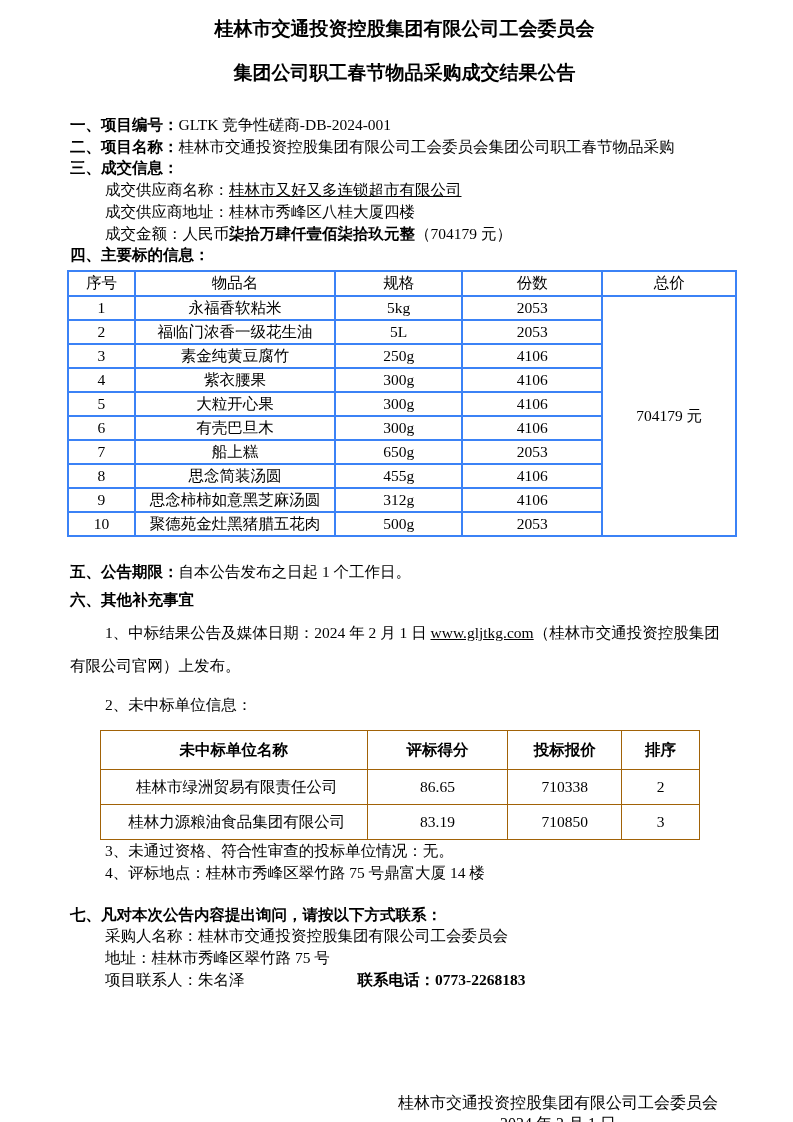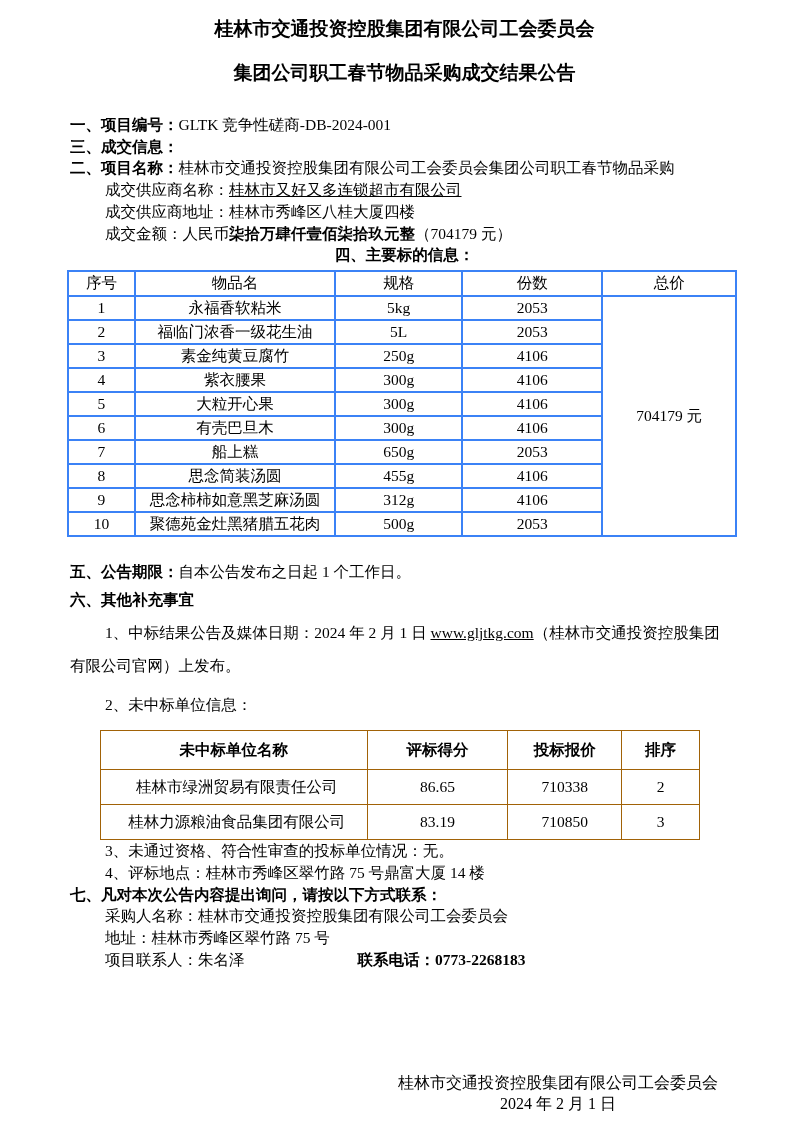--- a/index.html
+++ b/index.html
@@ -13,58 +13,58 @@
 
   .title { text-align:center; font-weight:bold; font-size:19px; line-height:26px; margin:0; }
   .title.second { margin-top:18px; }
 
   .intro { margin-top:28px; }
   .line { margin:0; line-height:21.7px; }
   .lbl { font-weight:bold; }
   .indent { margin-left:35px; }
   .u { text-decoration:underline; }
 
-  .sec4-label { margin-top:0;text-align:center; }
+  .sec4-label { margin-top:0; }
 
   table { border-collapse:collapse; table-layout:fixed; }
   th, td { overflow:hidden; white-space:nowrap; }
 
   .t1 { width:670px; margin-left:-3px; margin-top:4px; }
   .t1 th, .t1 td { border:2px solid #3b82f6; text-align:center; font-weight:normal; height:21px; padding:0 2px; }
   .t1 thead th { height:23px; }
   .t1 .total-cell { font-weight:normal; }
 
   .sec5 { margin-top:24px; }
   .sec6 { margin-top:6px; }
   .p15 { margin:6px 0 0 0; line-height:33px; text-indent:35px; }
   .p15-cont { text-indent:0; }
 
   .t2 { width:600px; margin-left:30px; margin-top:9px; }
   .t2 th, .t2 td { border:1px solid #a16207; text-align:center; height:34px; padding:0 4px; }
   .t2 thead th { font-weight:bold; height:38px; }
   .t2 tbody td:first-child { text-align:center; padding-left:10px; }
 
   .after-t2 { }
-  .sec7 { }
+  .sec7 { margin-top:20px; }
   .phone-gap { margin-left:113px;font-weight:bold; }
 
   .footer { margin-top:101px; margin-left:auto; width:362px; text-align:center; font-size:16px; line-height:25px; }
 </style>
 </head>
 <body>
 
 <div class="page">
 
   <p class="title">桂林市交通投资控股集团有限公司工会委员会</p>
   <p class="title second">集团公司职工春节物品采购成交结果公告</p>
 
   <div class="intro">
     <p class="line"><span class="lbl">一、项目编号：</span><span>GLTK 竞争性磋商-DB-2024-001</span></p>
+    <p class="line"><span class="lbl">二、项目名称：</span><span>桂林市交通投资控股集团有限公司工会委员会集团公司职工春节物品采购</span></p>
     <p class="line"><span class="lbl">三、成交信息：</span></p>
-    <p class="line"><span class="lbl">二、项目名称：</span><span>桂林市交通投资控股集团有限公司工会委员会集团公司职工春节物品采购</span></p>
     <p class="line indent"><span>成交供应商名称：</span><span class="u">桂林市又好又多连锁超市有限公司</span></p>
     <p class="line indent"><span>成交供应商地址：</span><span>桂林市秀峰区八桂大厦四楼</span></p>
     <p class="line indent"><span>成交金额：人民币</span><span class="lbl">柒拾万肆仟壹佰柒拾玖元整</span><span>（704179 元）</span></p>
     <p class="line sec4-label"><span class="lbl">四、主要标的信息：</span></p>
   </div>
 
   <table class="t1">
     <colgroup>
       <col style="width:10%">
         <col style="width:30%">

